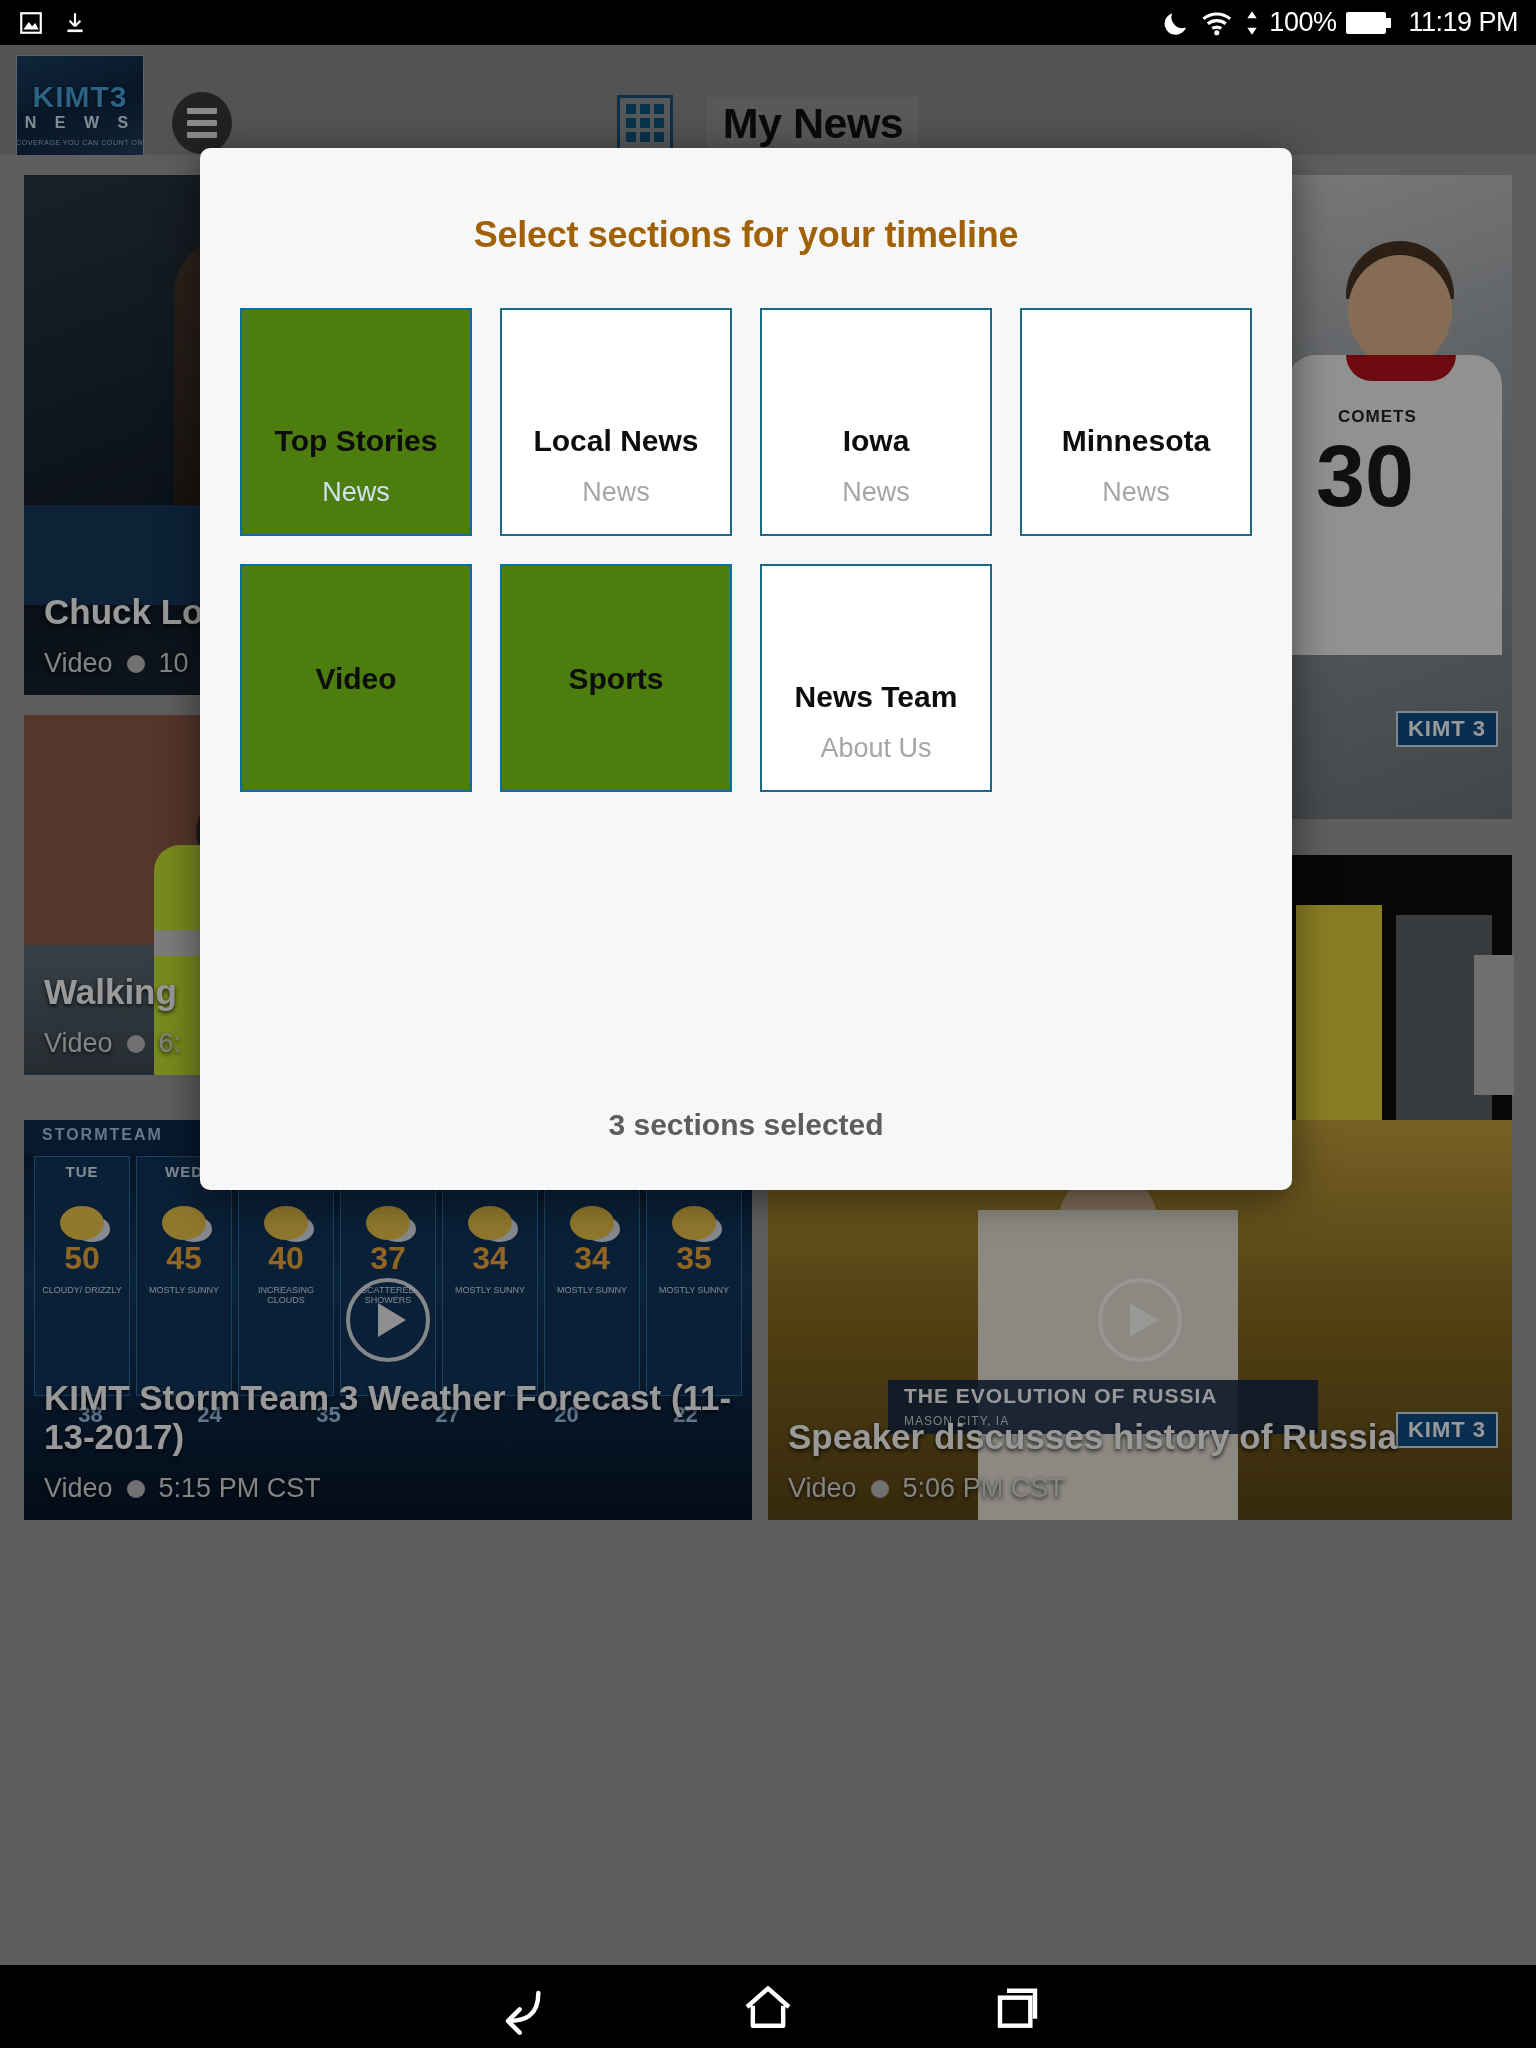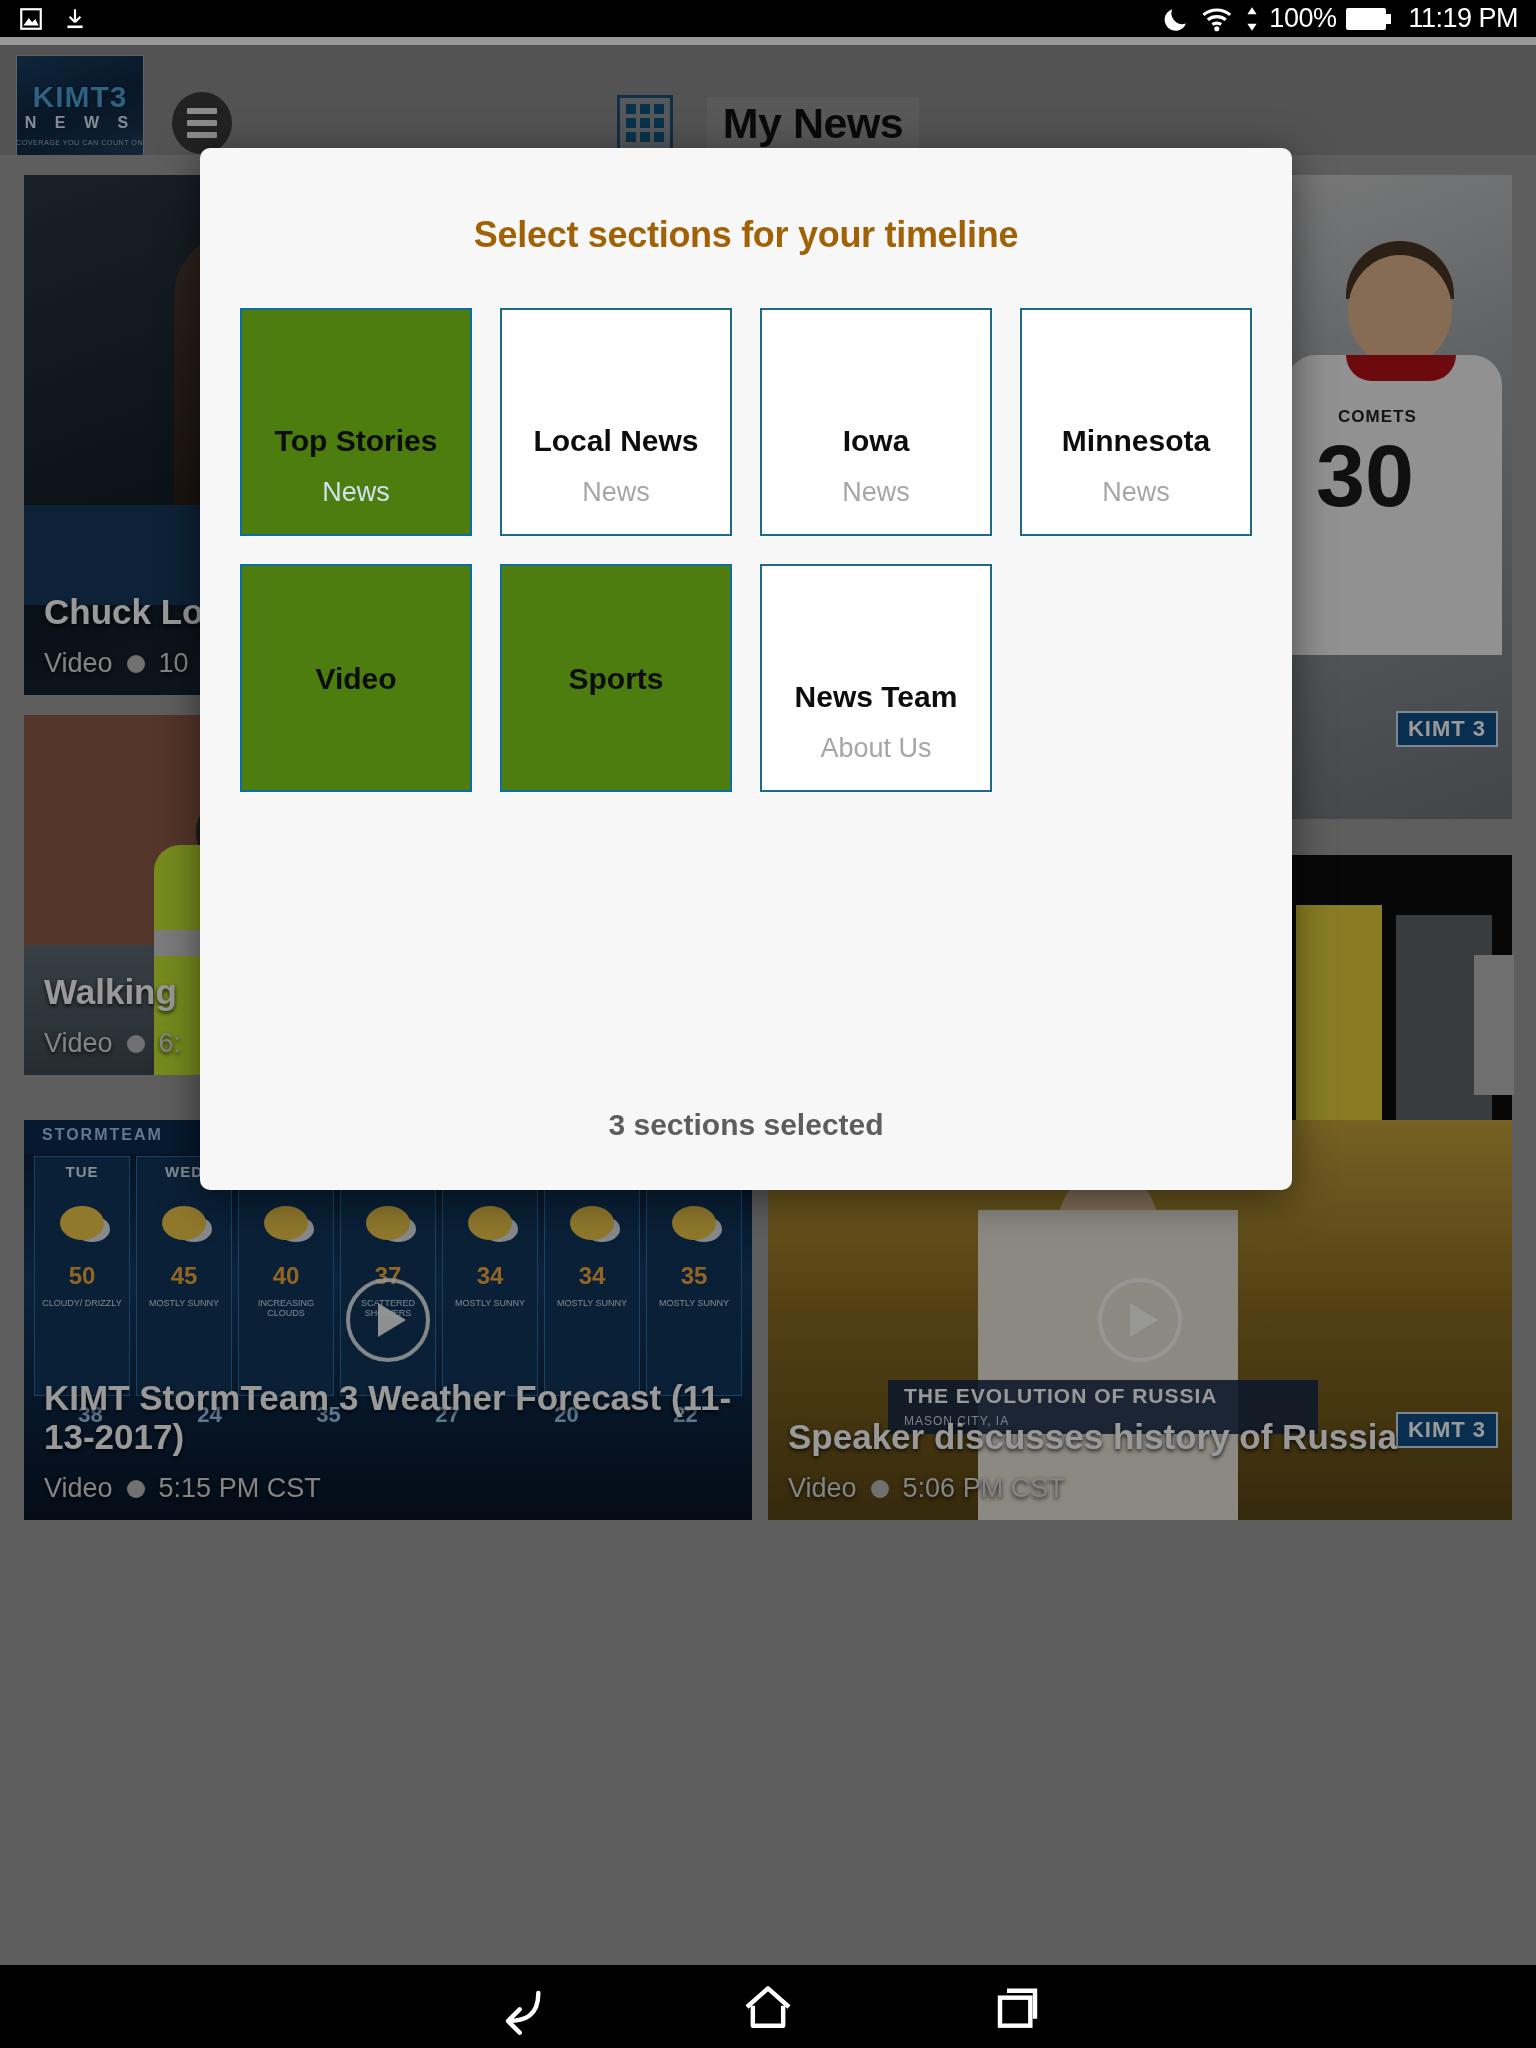--- a/index.html
+++ b/index.html
@@ -6,21 +6,21 @@
   html, body {
     width: 1536px; height: 2048px;
     background: #000;
     font-family: "Liberation Sans", sans-serif;
     overflow: hidden;
   }
   #screen { position: relative; width: 1536px; height: 2048px; background: #fff; overflow: hidden; }
 
   
   .statusbar {
-    position: absolute; top: 0; left: 0; width: 1536px; height: 37px;
+    position: absolute; top: 0; left: 0; width: 1536px; height: 45px;
     background: #000; color: #fff;
     display: flex; align-items: center; justify-content: space-between;
     padding: 0 18px;
   }
   .sb-left { display: flex; align-items: center; gap: 18px; }
   .sb-right { display: flex; align-items: center; gap: 10px; }
   .sb-pct { font-size: 27px; font-weight: 500; letter-spacing: -0.5px; }
   .sb-time { font-size: 27px; font-weight: 500; margin-left: 12px; letter-spacing: -0.5px; }
   .batt {
     width: 40px; height: 22px; border: 0; background: #fff; position: relative;
@@ -147,21 +147,21 @@
     border-left: 22px solid #8ea9c6; border-bottom: 22px solid transparent; }
 
   
   #card5 { left: 24px; top: 965px; width: 728px; height: 400px;
     background: linear-gradient(180deg,#0a1b33 0%, #123a63 40%, #071426 100%); }
   #card5 .fcrow { position:absolute; left:10px; top:36px; width:708px; height:240px; display:flex; gap:6px; }
   #card5 .fcell { flex:1; background: linear-gradient(180deg,#14406e,#0a2banother); background:#11365c; border:1px solid #2e6ea5;
     display:flex; flex-direction:column; align-items:center; padding-top:6px; }
   #card5 .fday { color:#dce9f7; font-size:15px; font-weight:bold; letter-spacing:1px; }
   #card5 .ficon { width:44px; height:34px; background:#f0c94a; border-radius:50%; margin-top:26px; box-shadow: 10px 6px 0 -4px #dfe6ee; }
-  #card5 .ftemp { color:#f2a93b; font-size:24px; font-weight:bold; margin-top:22px; }
+  #card5 .ftemp { color:#f2a93b; font-size:32px; font-weight:bold; }
   #card5 .fdesc { color:#cfe0f0; font-size:9px; text-align:center; margin-top:8px; line-height:1.15; }
   #card5 .lorow { position:absolute; left:10px; top:282px; width:708px; display:flex; gap:6px; }
   #card5 .lorow div { flex:1; text-align:center; color:#9fc6e8; font-size:22px; font-weight:bold; }
   #card5 .banner { position:absolute; left:0; top:0; width:728px; height:34px; background:#0b2b4d; }
   #card5 .bantxt { position:absolute; left:18px; top:6px; color:#a8c8e6; font-size:16px; font-weight:bold; letter-spacing:2px;}
 
   
   #card6 { left: 768px; top: 965px; width: 744px; height: 400px;
     background: linear-gradient(180deg,#c6a23c 0%, #8d6f23 45%, #5a4615 100%); }
   #card6 .spk { position:absolute; left:210px; top:90px; width:260px; height:310px; background:#e8e4d8; }

